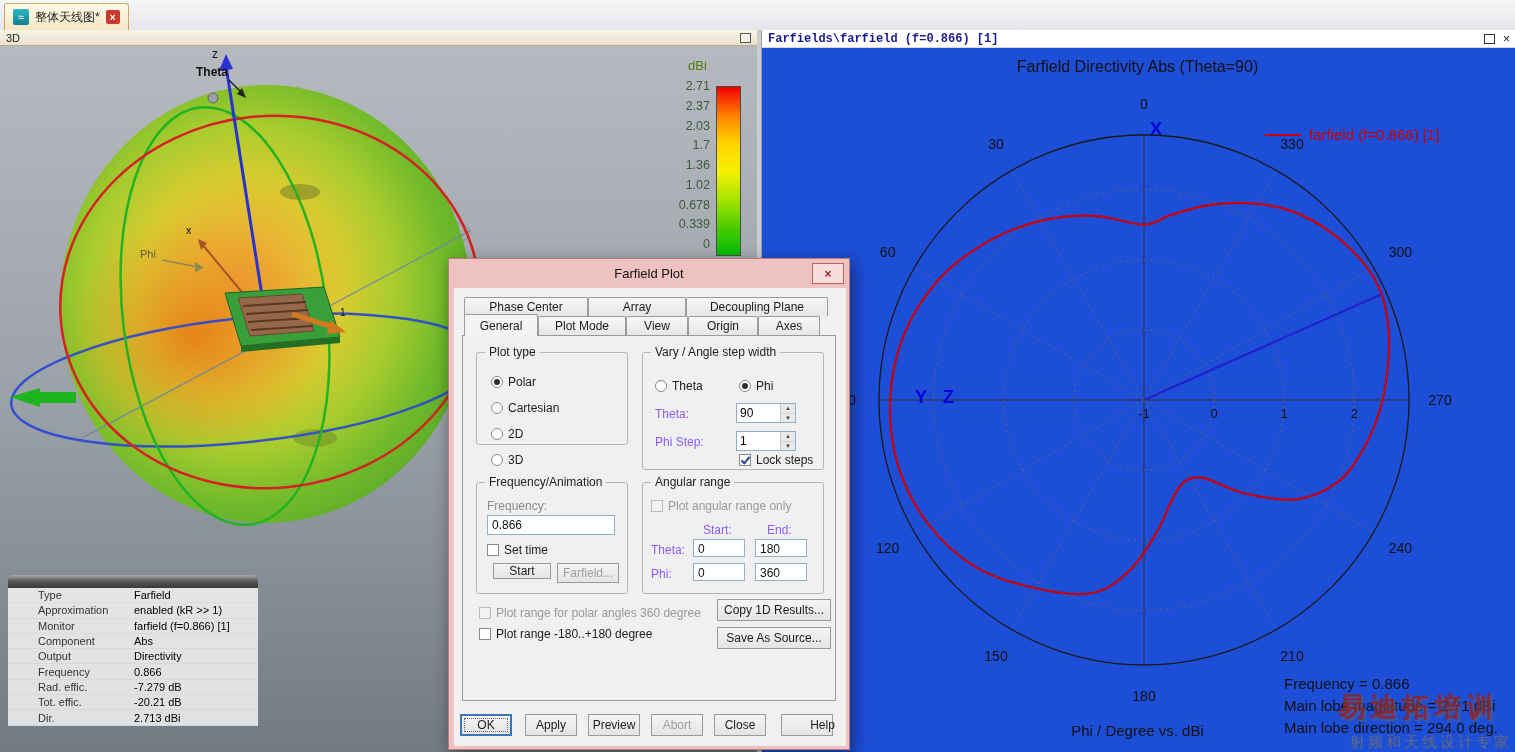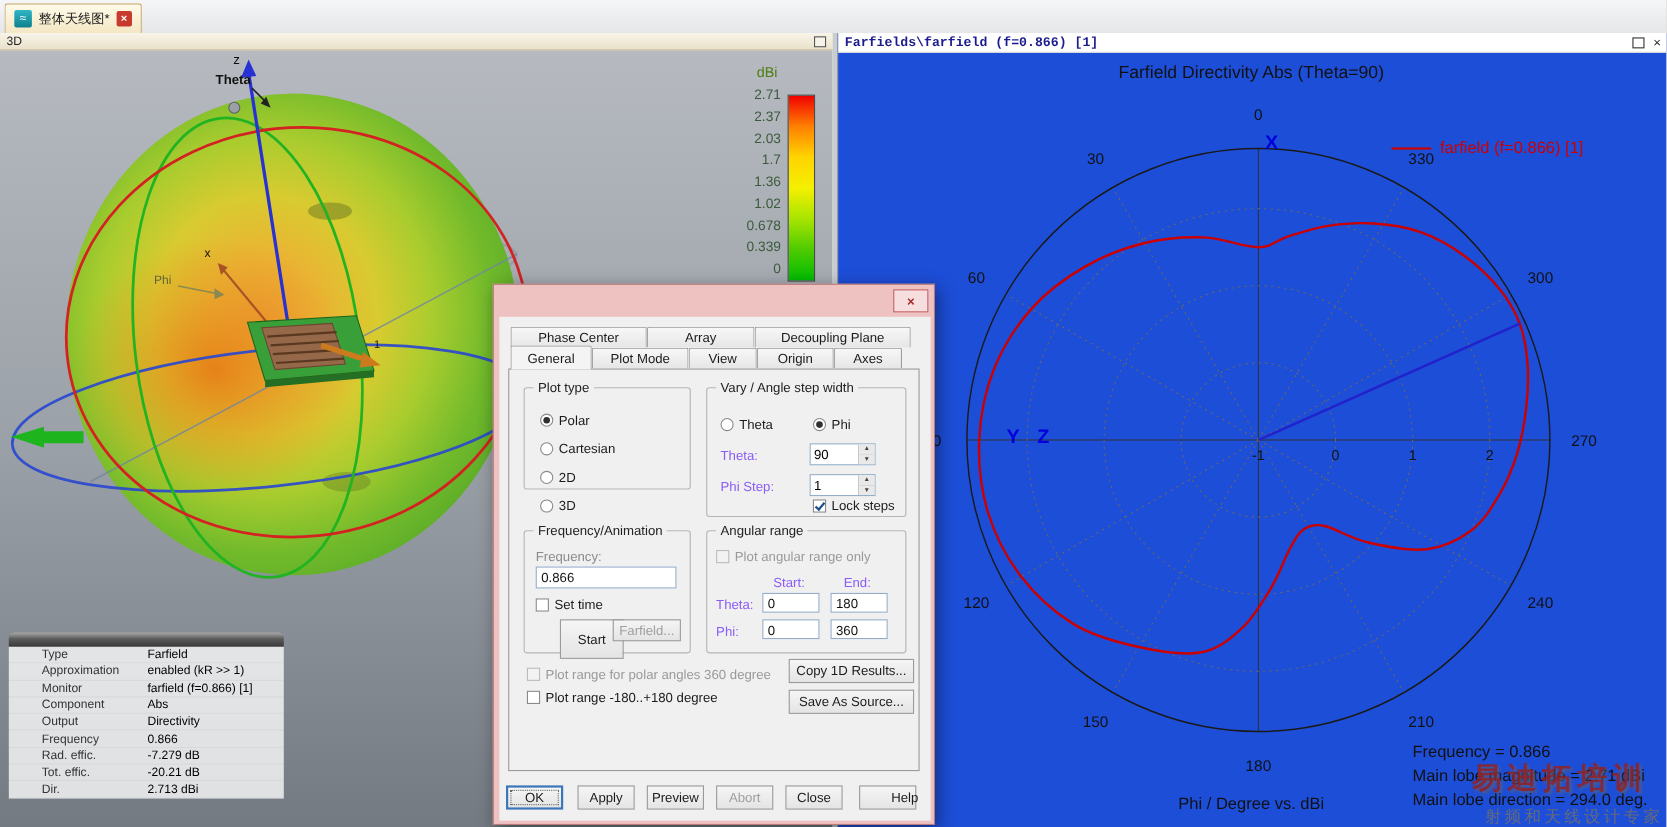--- a/index.html
+++ b/index.html
@@ -312,20 +312,21 @@
   <div class="axis-letter" style="left:915px;top:387px;">Y</div>
   <div class="axis-letter" style="left:943px;top:387px;">Z</div>
   <div class="annot" style="top:675px;">Frequency = 0.866</div>
   <div class="annot" style="top:697px;">Main lobe magnitude =  2.71 dBi</div>
   <div class="annot" style="top:719px;">Main lobe direction = 294.0 deg.</div>
   <div class="xlabel">Phi / Degree vs. dBi</div>
   <div class="wm1">易迪拓培训</div>
   <div class="wm2">射频和天线设计专家</div>
 
   <div class="dialog">
+    <div class="dlg-title">Farfield Plot</div>
     <div class="dlg-close">×</div>
     <div class="dlg-client">
 
       <div class="tabs-back">
         <div class="tab" style="width:124px;">Phase Center</div>
         <div class="tab" style="width:98px;">Array</div>
         <div class="tab" style="width:142px;">Decoupling Plane</div>
       </div>
       <div class="tabs-front">
         <div class="tab active" style="width:74px;">General</div>
@@ -390,21 +391,21 @@
         </div>
 
         <div class="grp" style="left:13px;top:146px;width:152px;height:112px;">
           <span class="grp-title">Frequency/Animation</span>
           <span class="lbl gray" style="left:10px;top:16px;">Frequency:</span>
           <div class="tbx" style="left:10px;top:32px;width:128px;height:20px;">0.866</div>
           <label class="opt" style="left:10px;top:60px;">
             <span class="cbx"></span>
               <span>Set time</span>
             </label>
-          <div class="btn" style="left:16px;top:80px;width:58px;height:36px;margin-left:16px;">Start</div>
+          <div class="btn" style="left:16px;top:80px;width:58px;height:16px;">Start</div>
           <div class="btn dis" style="left:80px;top:80px;width:62px;height:20px;">Farfield...</div>
         </div>
 
         <div class="grp" style="left:179px;top:146px;width:182px;height:112px;">
           <span class="grp-title">Angular range</span>
           <label class="opt dis" style="left:8px;top:16px;">
             <span class="cbx dis"></span>
               <span>Plot angular range only</span>
             </label>
           <span class="lbl" style="left:60px;top:40px;">Start:</span>

